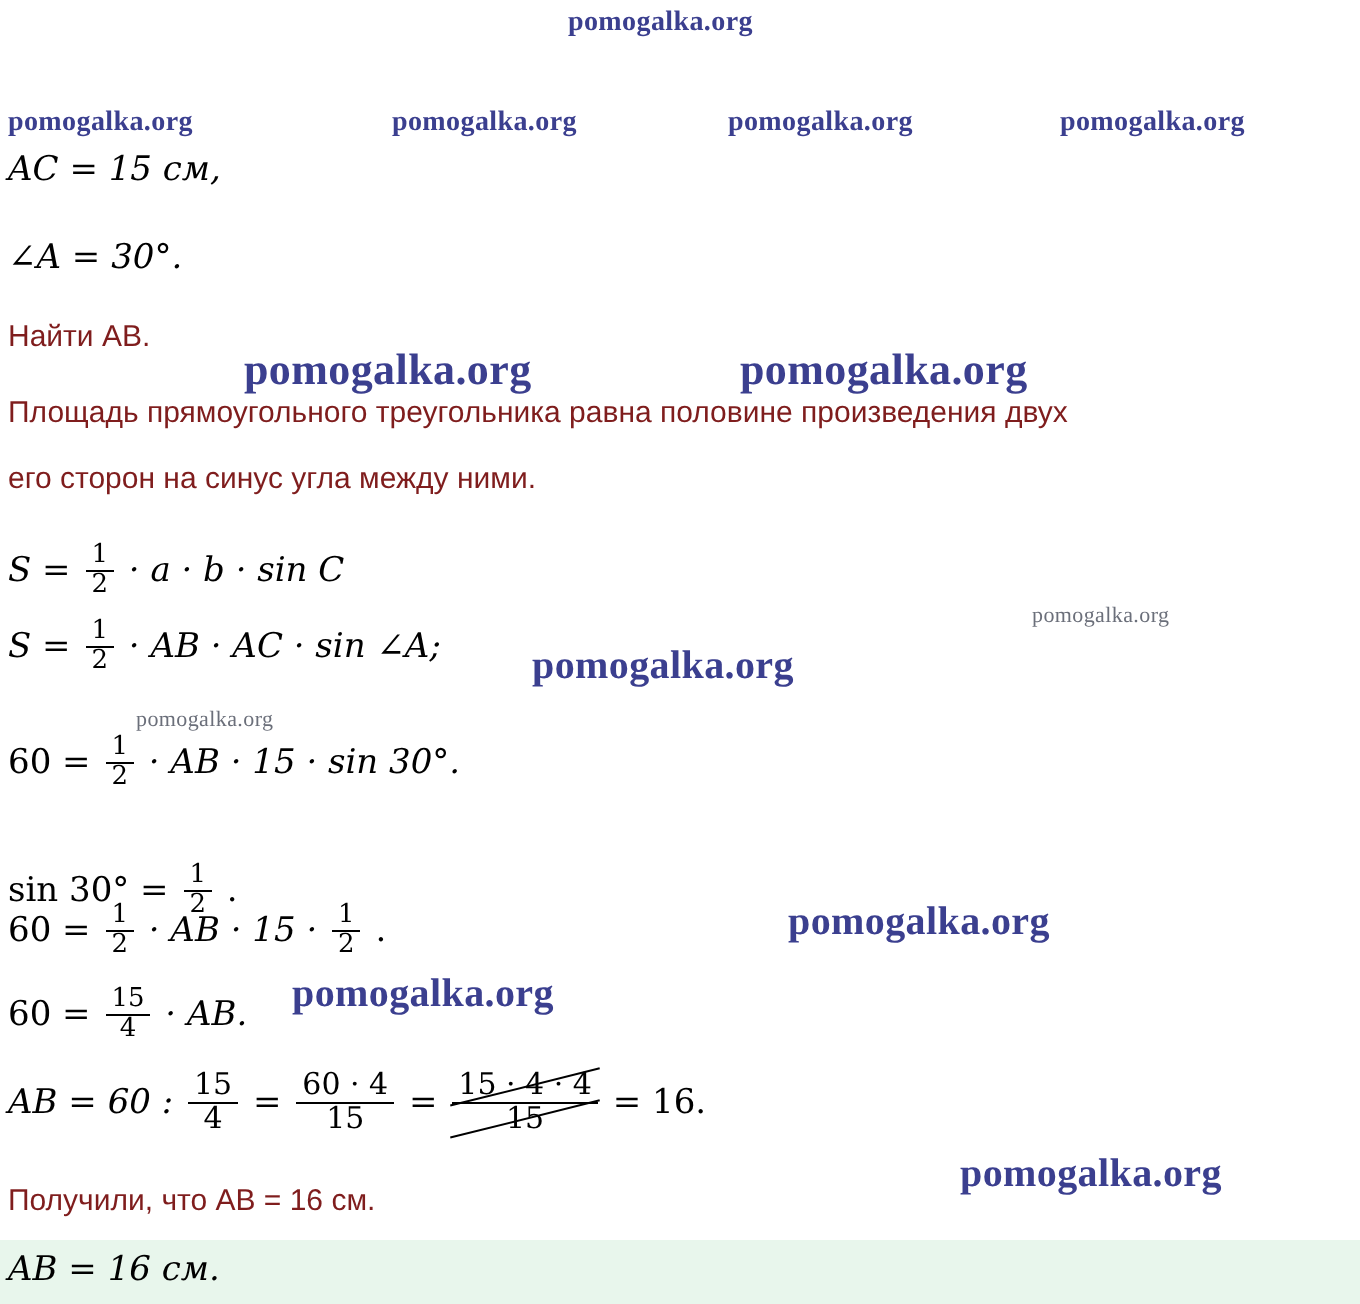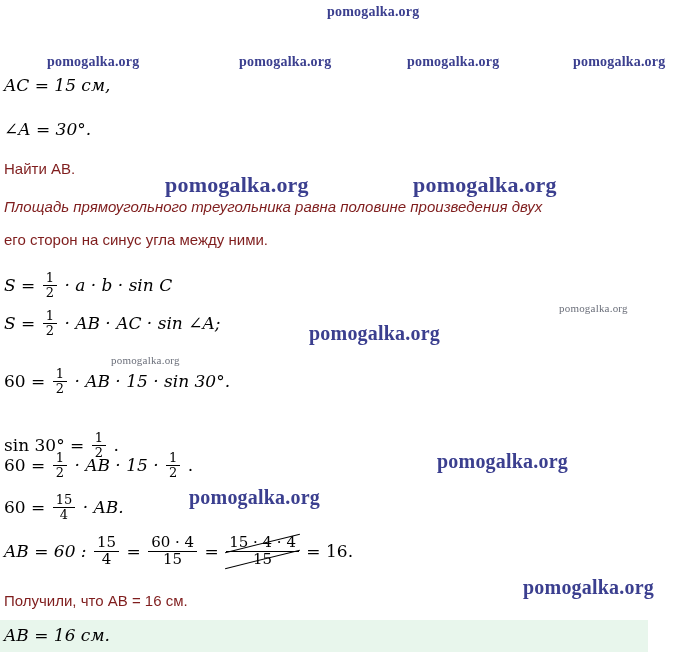--- a/index.html
+++ b/index.html
@@ -75,40 +75,38 @@
     right: -2px;
     top: 48%;
     border-top: 1px solid #000;
     transform: rotate(-14deg);
   }
   
   .answer-bar {
     position: absolute;
     left: 0;
     top: 620px;
-    width: 612px;
+    width: 680px;
     height: 32px;
     background: #e8f6ec;
-    padding-left: 36px;
   }
   .answer-bar .math {
     position: absolute;
     left: 4px;
     top: 6px;
   }
   
   .wm {
     position: absolute;
     font-family: "Liberation Serif", serif;
     color: #3b3f8f;
     white-space: nowrap;
     font-weight: 700;
     letter-spacing: 0.2px;
     pointer-events: none;
-    margin-left: 43px;
   }
   .wm.gray {
     color: #6b6f7a;
     font-weight: 400;
   }
   .wm.small {
     font-size: 11px;
   }
 </style>
 </head>
@@ -122,21 +120,21 @@
   </div>
 
   <div class="math" style="left:4px; top:120px;">
     <span>∠A = 30°.</span>
   </div>
 
   <div class="txt" style="left:4px; top:160px;">
     <span>Найти AB.</span>
   </div>
 
-  <div class="txt" style="left:4px; top:198px;font-style:italic;">
+  <div class="txt" style="left:4px; top:198px;">
     <span>Площадь прямоугольного треугольника равна половине произведения двух</span>
   </div>
   <div class="txt" style="left:4px; top:231px;">
     <span>его сторон на синус угла между ними.</span>
   </div>
 
   <div class="math" style="left:4px; top:272px;">
     <span>S =</span>
     <span class="frac">
       <span class="num">1</span>

